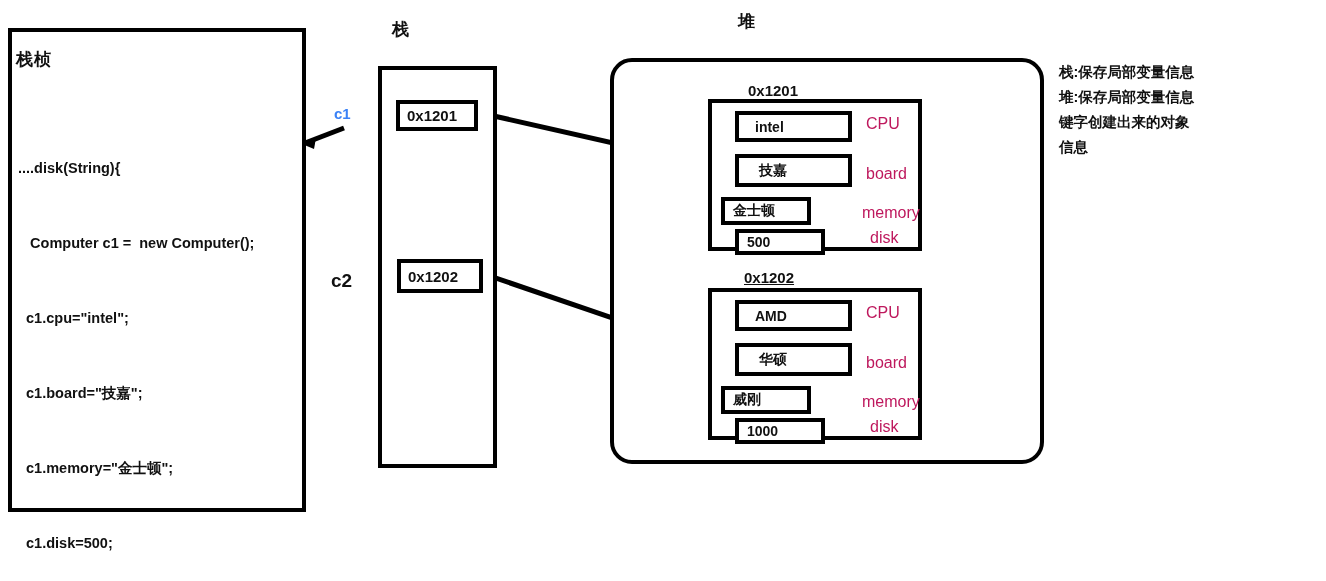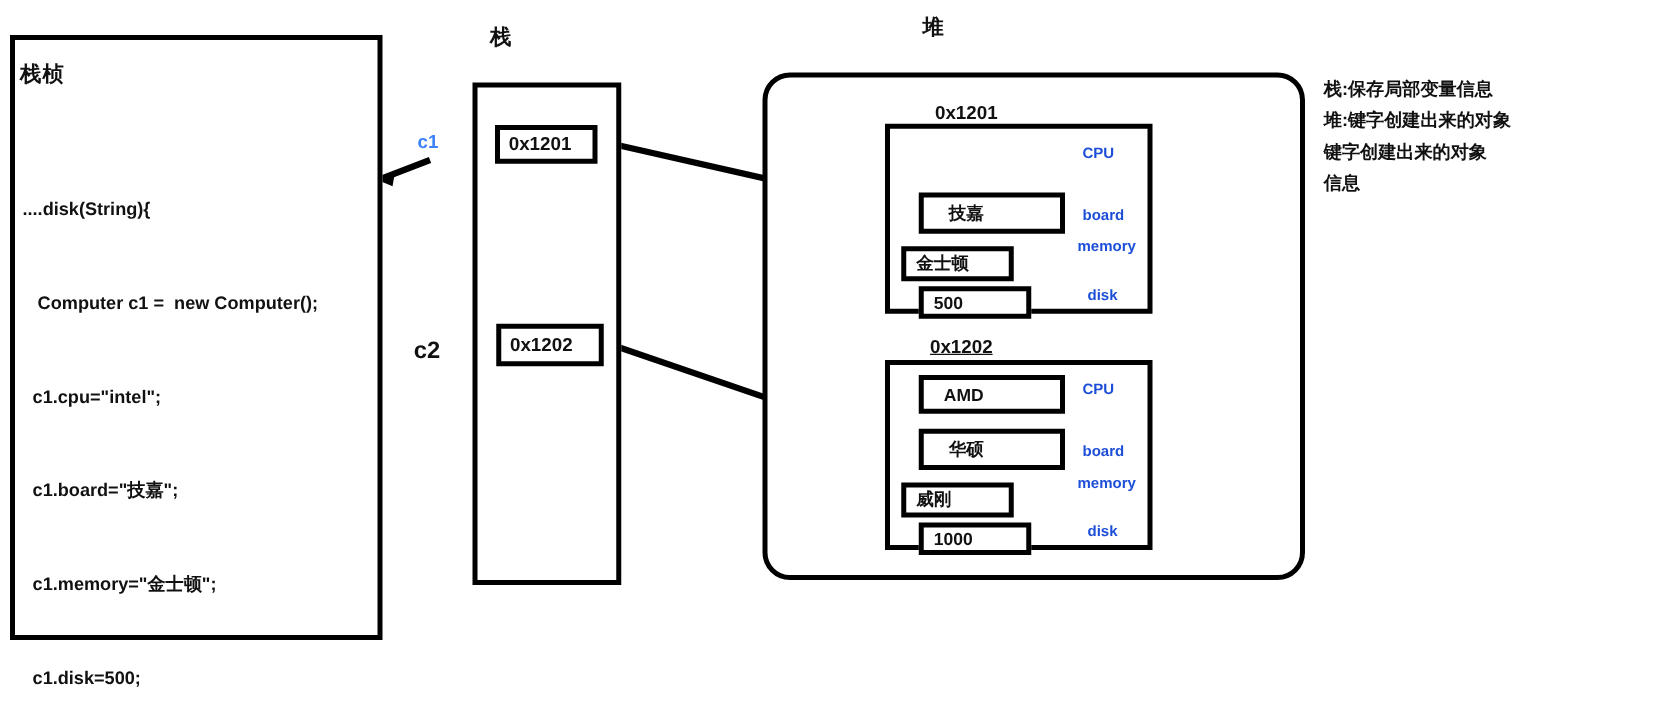--- a/index.html
+++ b/index.html
@@ -122,34 +122,34 @@
     box-sizing: border-box;
     background: #fff;
     display: flex;
     align-items: center;
     font-size: 14px;
     font-weight: bold;
     color: #111;
   }
   .field-name {
     position: absolute;
-    font-size: 12px;
-    font-weight: bold;
-    color: #1d4ed8;
+    font-size: 16px;
+    font-weight: normal;
+    color: #be185d;
   }
 
   
   .f-cpu    { left: 23px;  top: 8px;   width: 117px; height: 31px; padding-left: 16px; }
   .f-board  { left: 23px;  top: 51px;  width: 117px; height: 33px; padding-left: 20px; }
   .f-memory { left: 9px;  top: 94px;  width: 90px;  height: 28px; padding-left: 8px; }
   .f-disk   { left: 23px;  top: 126px; width: 90px;  height: 26px; padding-left: 8px; }
 
   .n-cpu    { left: 154px; top: 12px; }
   .n-board  { left: 154px; top: 62px; }
-  .n-memory { left: 150px; top: 87px; }
+  .n-memory { left: 150px; top: 101px; }
   .n-disk   { left: 158px; top: 126px; }
 
   
   #heap-note {
     left: 1059px;
     top: 60px;
     width: 255px;
     font-size: 14.5px;
     font-weight: bold;
     color: #111;
@@ -208,20 +208,21 @@
   <div id="slot-c1" class="abs slot-box">0x1201</div>
 
   <div id="var-label-c2" class="abs">c2</div>
   <div id="slot-c2" class="abs slot-box">0x1202</div>
 
   <div id="heap-label" class="abs">堆</div>
   <div id="heap-container" class="abs"></div>
 
   <div id="obj1-addr" class="abs obj-addr">0x1201</div>
   <div id="obj1-box" class="abs obj-box">
+    <div class="field-box f-cpu">intel</div>
     <div class="field-name n-cpu">CPU</div>
 
     <div class="field-box f-board">技嘉</div>
     <div class="field-name n-board">board</div>
 
     <div class="field-box f-memory">金士顿</div>
     <div class="field-name n-memory">memory</div>
 
     <div class="field-box f-disk">500</div>
     <div class="field-name n-disk">disk</div>
@@ -237,18 +238,18 @@
 
     <div class="field-box f-memory">威刚</div>
     <div class="field-name n-memory">memory</div>
 
     <div class="field-box f-disk">1000</div>
     <div class="field-name n-disk">disk</div>
   </div>
 
   <div id="heap-note" class="abs">
     <div class="note-line">栈:保存局部变量信息</div>
-    <div class="note-line">堆:键字创建出来的对象</div>
+    <div class="note-line">堆:保存局部变量信息</div>
     <div class="note-line">键字创建出来的对象</div>
     <div class="note-line">信息</div>
   </div>
 
 </div>
 
 </body></html>

